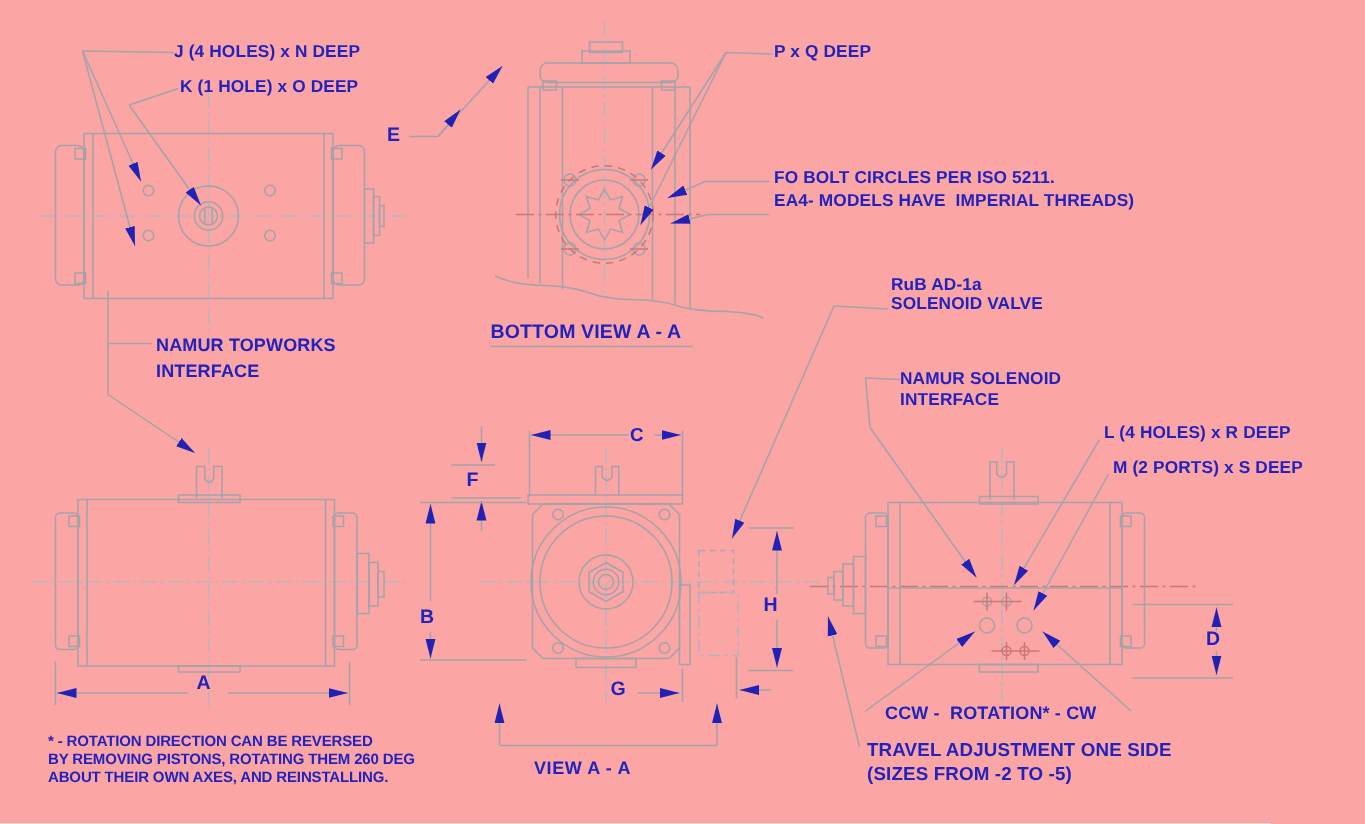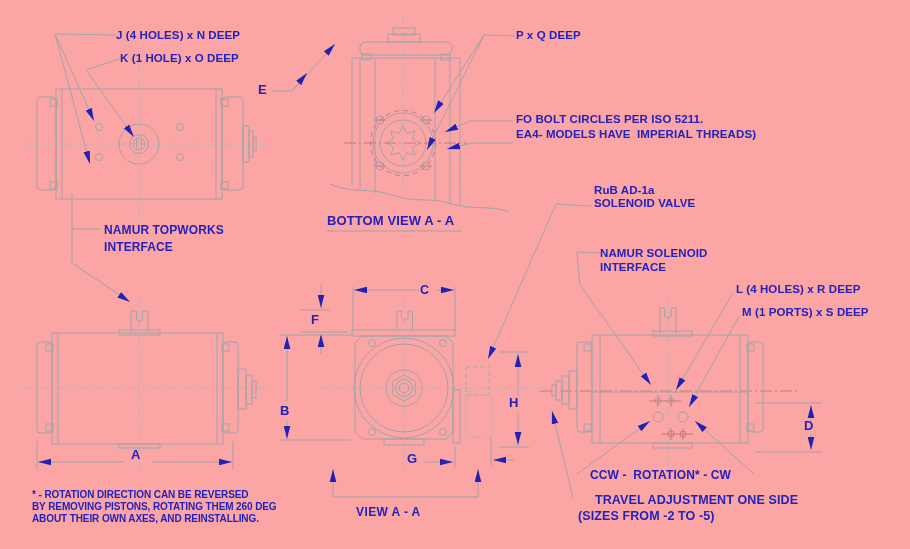--- a/index.html
+++ b/index.html
@@ -277,36 +277,36 @@
     <div class="lbl s12" style="position:static;">NAMUR TOPWORKS</div>
     <div class="lbl s12" style="position:static;">INTERFACE</div>
   </div>
 
   <div style="position:absolute;left:600px;top:246px;">
     <div class="lbl" style="position:static;line-height:14px;">NAMUR SOLENOID</div>
     <div class="lbl" style="position:static;line-height:14px;">INTERFACE</div>
   </div>
 
   <div class="lbl" style="left:736px;top:283px;">L (4 HOLES) x R DEEP</div>
-  <div class="lbl" style="left:742px;top:306px;">M (1 PORTS) x S DEEP</div>
+  <div class="lbl" style="left:742px;top:306px;">M (2 PORTS) x S DEEP</div>
 
   <div class="lbl dim" style="left:131px;top:448px;">A</div>
   <div class="lbl dim" style="left:280px;top:404px;">B</div>
   <div class="lbl" style="left:420px;top:284px;font-size:12.5px;">C</div>
   <div class="lbl dim" style="left:804px;top:419px;">D</div>
   <div class="lbl dim" style="left:311px;top:313px;">F</div>
   <div class="lbl dim" style="left:407px;top:452px;">G</div>
   <div class="lbl dim" style="left:509px;top:396px;">H</div>
 
   <div class="lbl s14" style="left:356px;top:506px;">VIEW A - A</div>
 
   <div class="lbl s125" style="left:590px;top:467px;font-size:12px;">CCW -  ROTATION* - CW</div>
 
   <div style="position:absolute;left:578px;top:492px;">
-    <div class="lbl s125" style="position:static;margin-left:17px;">TRAVEL ADJUSTMENT ONE SIDE</div>
+    <div class="lbl s125" style="position:static;">TRAVEL ADJUSTMENT ONE SIDE</div>
     <div class="lbl s125" style="position:static;">(SIZES FROM -2 TO -5)</div>
   </div>
 
   <div style="position:absolute;left:32px;top:489px;">
     <div class="lbl s10" style="position:static;">* - ROTATION DIRECTION CAN BE REVERSED</div>
     <div class="lbl s10" style="position:static;">BY REMOVING PISTONS, ROTATING THEM 260 DEG</div>
     <div class="lbl s10" style="position:static;">ABOUT THEIR OWN AXES, AND REINSTALLING.</div>
   </div>
 
 </div>

